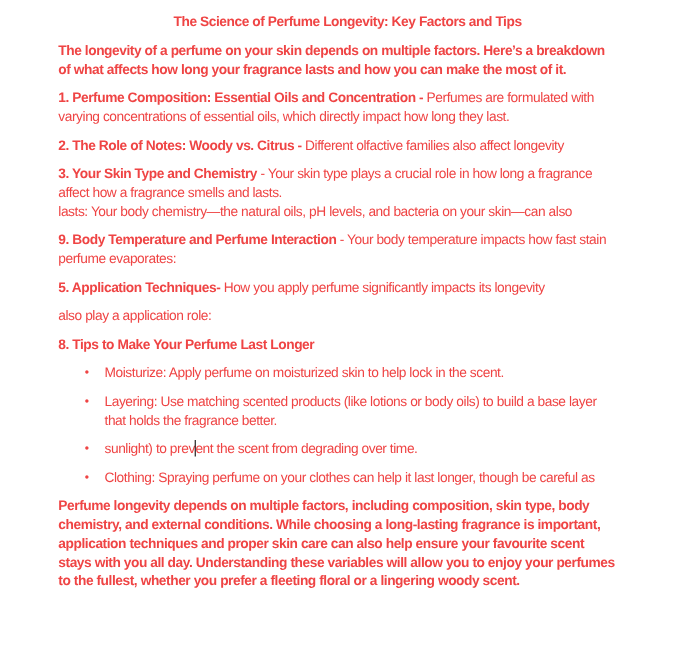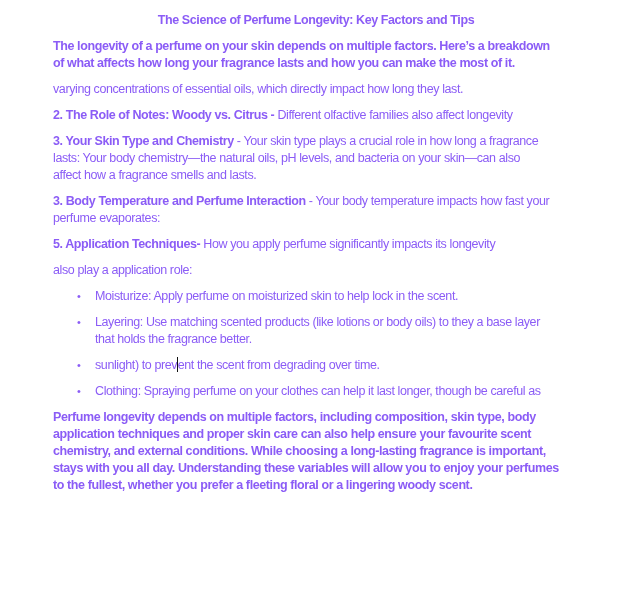--- a/index.html
+++ b/index.html
@@ -2,21 +2,21 @@
 <html><head>
 <meta charset="utf-8">
 <style>
   html,body{margin:0;padding:0;background:#ffffff;}
   body{width:625px;height:600px;overflow:hidden;}
   .doc{
     box-sizing:border-box;width:625px;height:543px;
     padding:12px 46px 0 53px;
     font-family:"Liberation Sans","DejaVu Sans",sans-serif;
     font-size:12.5px;line-height:17px;letter-spacing:-0.4px;
-    color:#8b5cf6;overflow:hidden;cursor:text;
+    color:#ef4444;overflow:hidden;cursor:text;
   }
   .title{text-align:center;font-weight:700;margin:0 0 9px 0;}
   .para{margin:0 0 9px 0;}
   .line{white-space:nowrap;}
   .b{font-weight:700;}
   .bullet-item{position:relative;padding-left:42px;margin:0 0 9px 0;}
   .marker{position:absolute;left:24px;top:0;font-size:11px;}
   .caret{
     display:inline-block;width:1.5px;height:15px;background:#111111;
     vertical-align:-3px;margin:0 -0.5px;
@@ -28,68 +28,72 @@
 <div class="doc">
   <div class="title para">
     <div class="line">The Science of Perfume Longevity: Key Factors and Tips</div>
   </div>
   <div>
       <div class="para">
         <div class="line"><span class="b">The longevity of a perfume on your skin depends on multiple factors. Here’s a breakdown</span></div>
         <div class="line"><span class="b">of what affects how long your fragrance lasts and how you can make the most of it.</span></div>
       </div>
       <div class="para">
+        <div class="line"><span class="b">1. Perfume Composition: Essential Oils and Concentration - </span><span>Perfumes are formulated with</span></div>
         <div class="line"><span>varying concentrations of essential oils, which directly impact how long they last.</span></div>
       </div>
       <div class="para">
         <div class="line"><span class="b">2. The Role of Notes: Woody vs. Citrus - </span><span>Different olfactive families also affect longevity</span></div>
       </div>
       <div class="para">
         <div class="line"><span class="b">3. Your Skin Type and Chemistry</span><span> - Your skin type plays a crucial role in how long a fragrance</span></div>
+        <div class="line"><span>affect how a fragrance smells and lasts.</span></div>
         <div class="line"><span>lasts: Your body chemistry—the natural oils, pH levels, and bacteria on your skin—can also</span></div>
-        <div class="line"><span>affect how a fragrance smells and lasts.</span></div>
       </div>
       <div class="para">
-        <div class="line"><span class="b">3. Body Temperature and Perfume Interaction</span><span> - Your body temperature impacts how fast your</span></div>
+        <div class="line"><span class="b">9. Body Temperature and Perfume Interaction</span><span> - Your body temperature impacts how fast stain</span></div>
         <div class="line"><span>perfume evaporates:</span></div>
       </div>
       <div class="para">
         <div class="line"><span class="b">5. Application Techniques-</span><span> How you apply perfume significantly impacts its longevity</span></div>
       </div>
       <div class="para">
         <div class="line"><span>also play a application role:</span></div>
+      </div>
+      <div class="para">
+        <div class="line"><span class="b">8. Tips to Make Your Perfume Last Longer</span></div>
       </div>
       <div>
         <div class="bullet-item">
           <span class="marker">•</span>
           <div>
             <div class="line"><span>Moisturize: Apply perfume on moisturized skin to help lock in the scent.</span></div>
           </div>
         </div>
         <div class="bullet-item">
           <span class="marker">•</span>
           <div>
-            <div class="line"><span>Layering: Use matching scented products (like lotions or body oils) to they a base layer</span></div>
+            <div class="line"><span>Layering: Use matching scented products (like lotions or body oils) to build a base layer</span></div>
             <div class="line"><span>that holds the fragrance better.</span></div>
           </div>
         </div>
         <div class="bullet-item">
           <span class="marker">•</span>
           <div>
             <div class="line"><span>sunlight) to prev</span><span class="caret"></span><span>ent the scent from degrading over time.</span></div>
           </div>
         </div>
         <div class="bullet-item">
           <span class="marker">•</span>
           <div>
             <div class="line"><span>Clothing: Spraying perfume on your clothes can help it last longer, though be careful as</span></div>
           </div>
         </div>
       </div>
       <div class="para">
         <div class="line"><span class="b">Perfume longevity depends on multiple factors, including composition, skin type, body</span></div>
+        <div class="line"><span class="b">chemistry, and external conditions. While choosing a long-lasting fragrance is important,</span></div>
         <div class="line"><span class="b">application techniques and proper skin care can also help ensure your favourite scent</span></div>
-        <div class="line"><span class="b">chemistry, and external conditions. While choosing a long-lasting fragrance is important,</span></div>
         <div class="line"><span class="b">stays with you all day. Understanding these variables will allow you to enjoy your perfumes</span></div>
         <div class="line"><span class="b">to the fullest, whether you prefer a fleeting floral or a lingering woody scent.</span></div>
       </div>
     </div>
 </div>
 
 </body></html>

